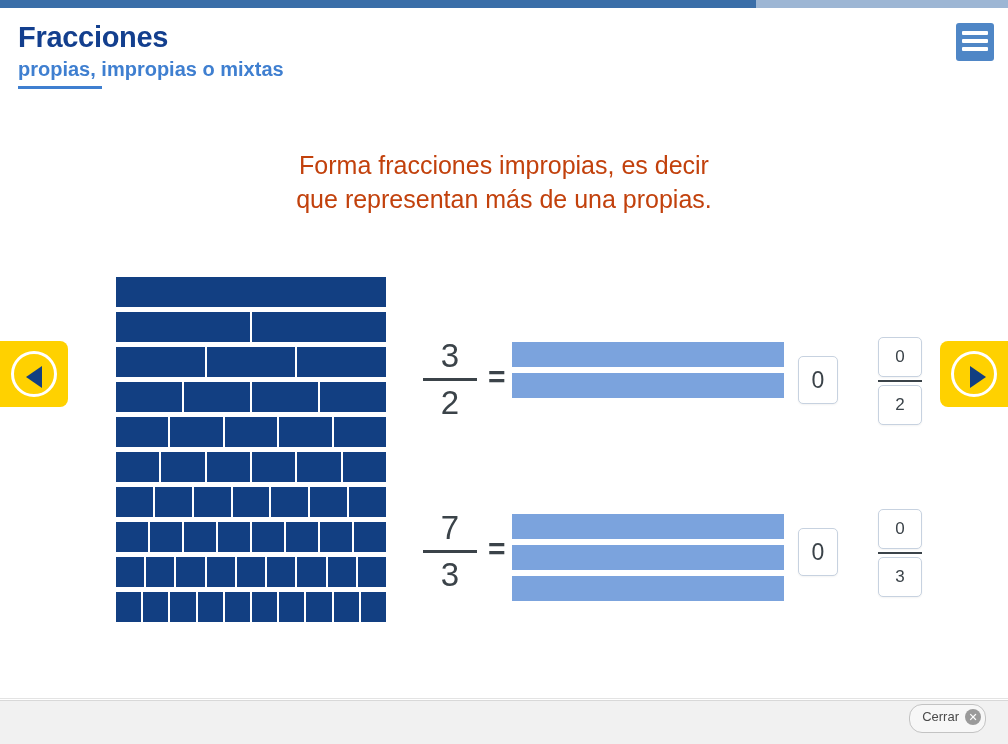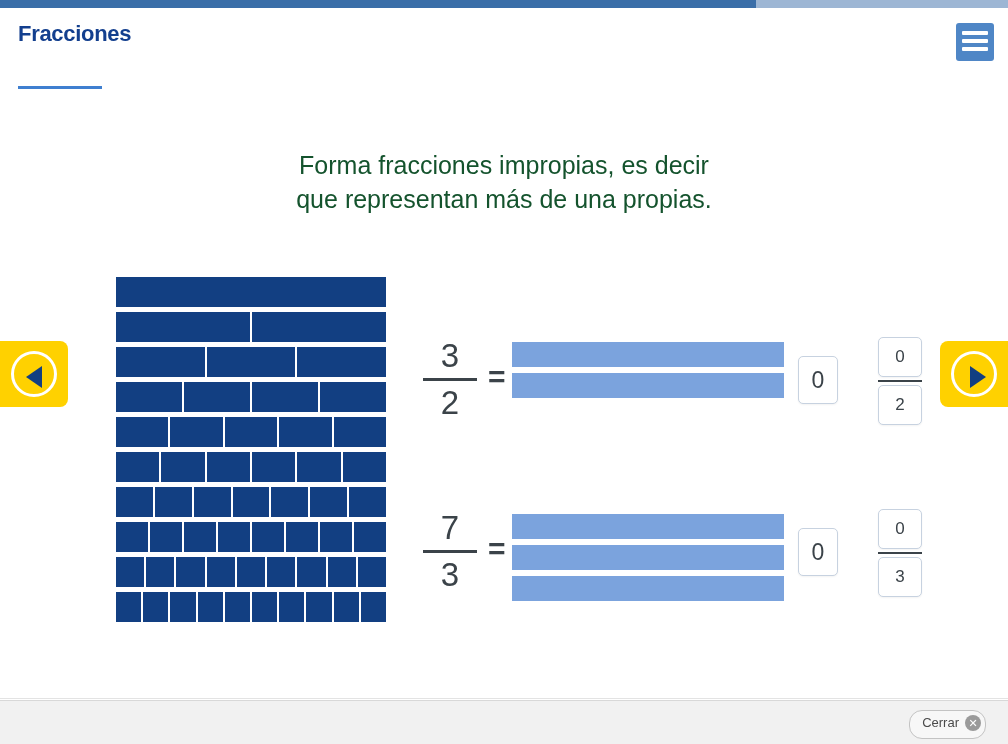--- a/index.html
+++ b/index.html
@@ -32,21 +32,21 @@
   
   .header {
     position: absolute;
     top: 8px; left: 0;
     width: 1008px; height: 92px;
     background: #ffffff;
   }
   .title {
     position: absolute;
     left: 18px; top: 13px;
-    font-size: 22px;
+    font-size: 29px;
     font-weight: bold;
     color: #133f8e;
     letter-spacing: -0.3px;
   }
   .subtitle {
     position: absolute;
     left: 18px; top: 50px;
     font-size: 20px;
     font-weight: bold;
     color: #3f7fd0;
@@ -77,21 +77,21 @@
   .menu-btn span:last-child { margin-bottom: 0; }
 
   
   .instruction {
     position: absolute;
     top: 148px; left: 0;
     width: 1008px;
     text-align: center;
     font-size: 25px;
     line-height: 34px;
-    color: #14532d;
+    color: #c2410c;
   }
   .instruction div { display: block; }
 
   
   .bar-stack {
     position: absolute;
     left: 116px; top: 277px;
     width: 270px;
   }
   .bar-row {
@@ -217,21 +217,21 @@
   
   .footer {
     position: absolute;
     left: 0; bottom: 0;
     width: 1008px; height: 44px;
     background: #f1f1f1;
     border-top: 1px solid #d8d8d8;
   }
   .close-btn {
     position: absolute;
-    right: 22px; top: 9px;
+    right: 22px; top: 3px;
     height: 29px;
     padding: 0 26px 0 12px;
     border: 1px solid #c3c3c3;
     border-radius: 13px;
     background: #f7f7f7;
     font-size: 13px;
     color: #4a4a4a;
     line-height: 23px;
     cursor: pointer;
   }
@@ -261,20 +261,21 @@
 <body>
 
 <div id="app">
 
   <div class="progress-track">
     <div class="progress-fill" id="progress-fill" style="width: 75%;"></div>
   </div>
 
   <div class="header">
     <div class="title">Fracciones</div>
+    <div class="subtitle">propias, impropias o mixtas</div>
     <div class="subtitle-underline"></div>
     <div class="menu-btn">
       <span></span>
       <span></span>
       <span></span>
     </div>
   </div>
 
   <div class="page-border"></div>
 

